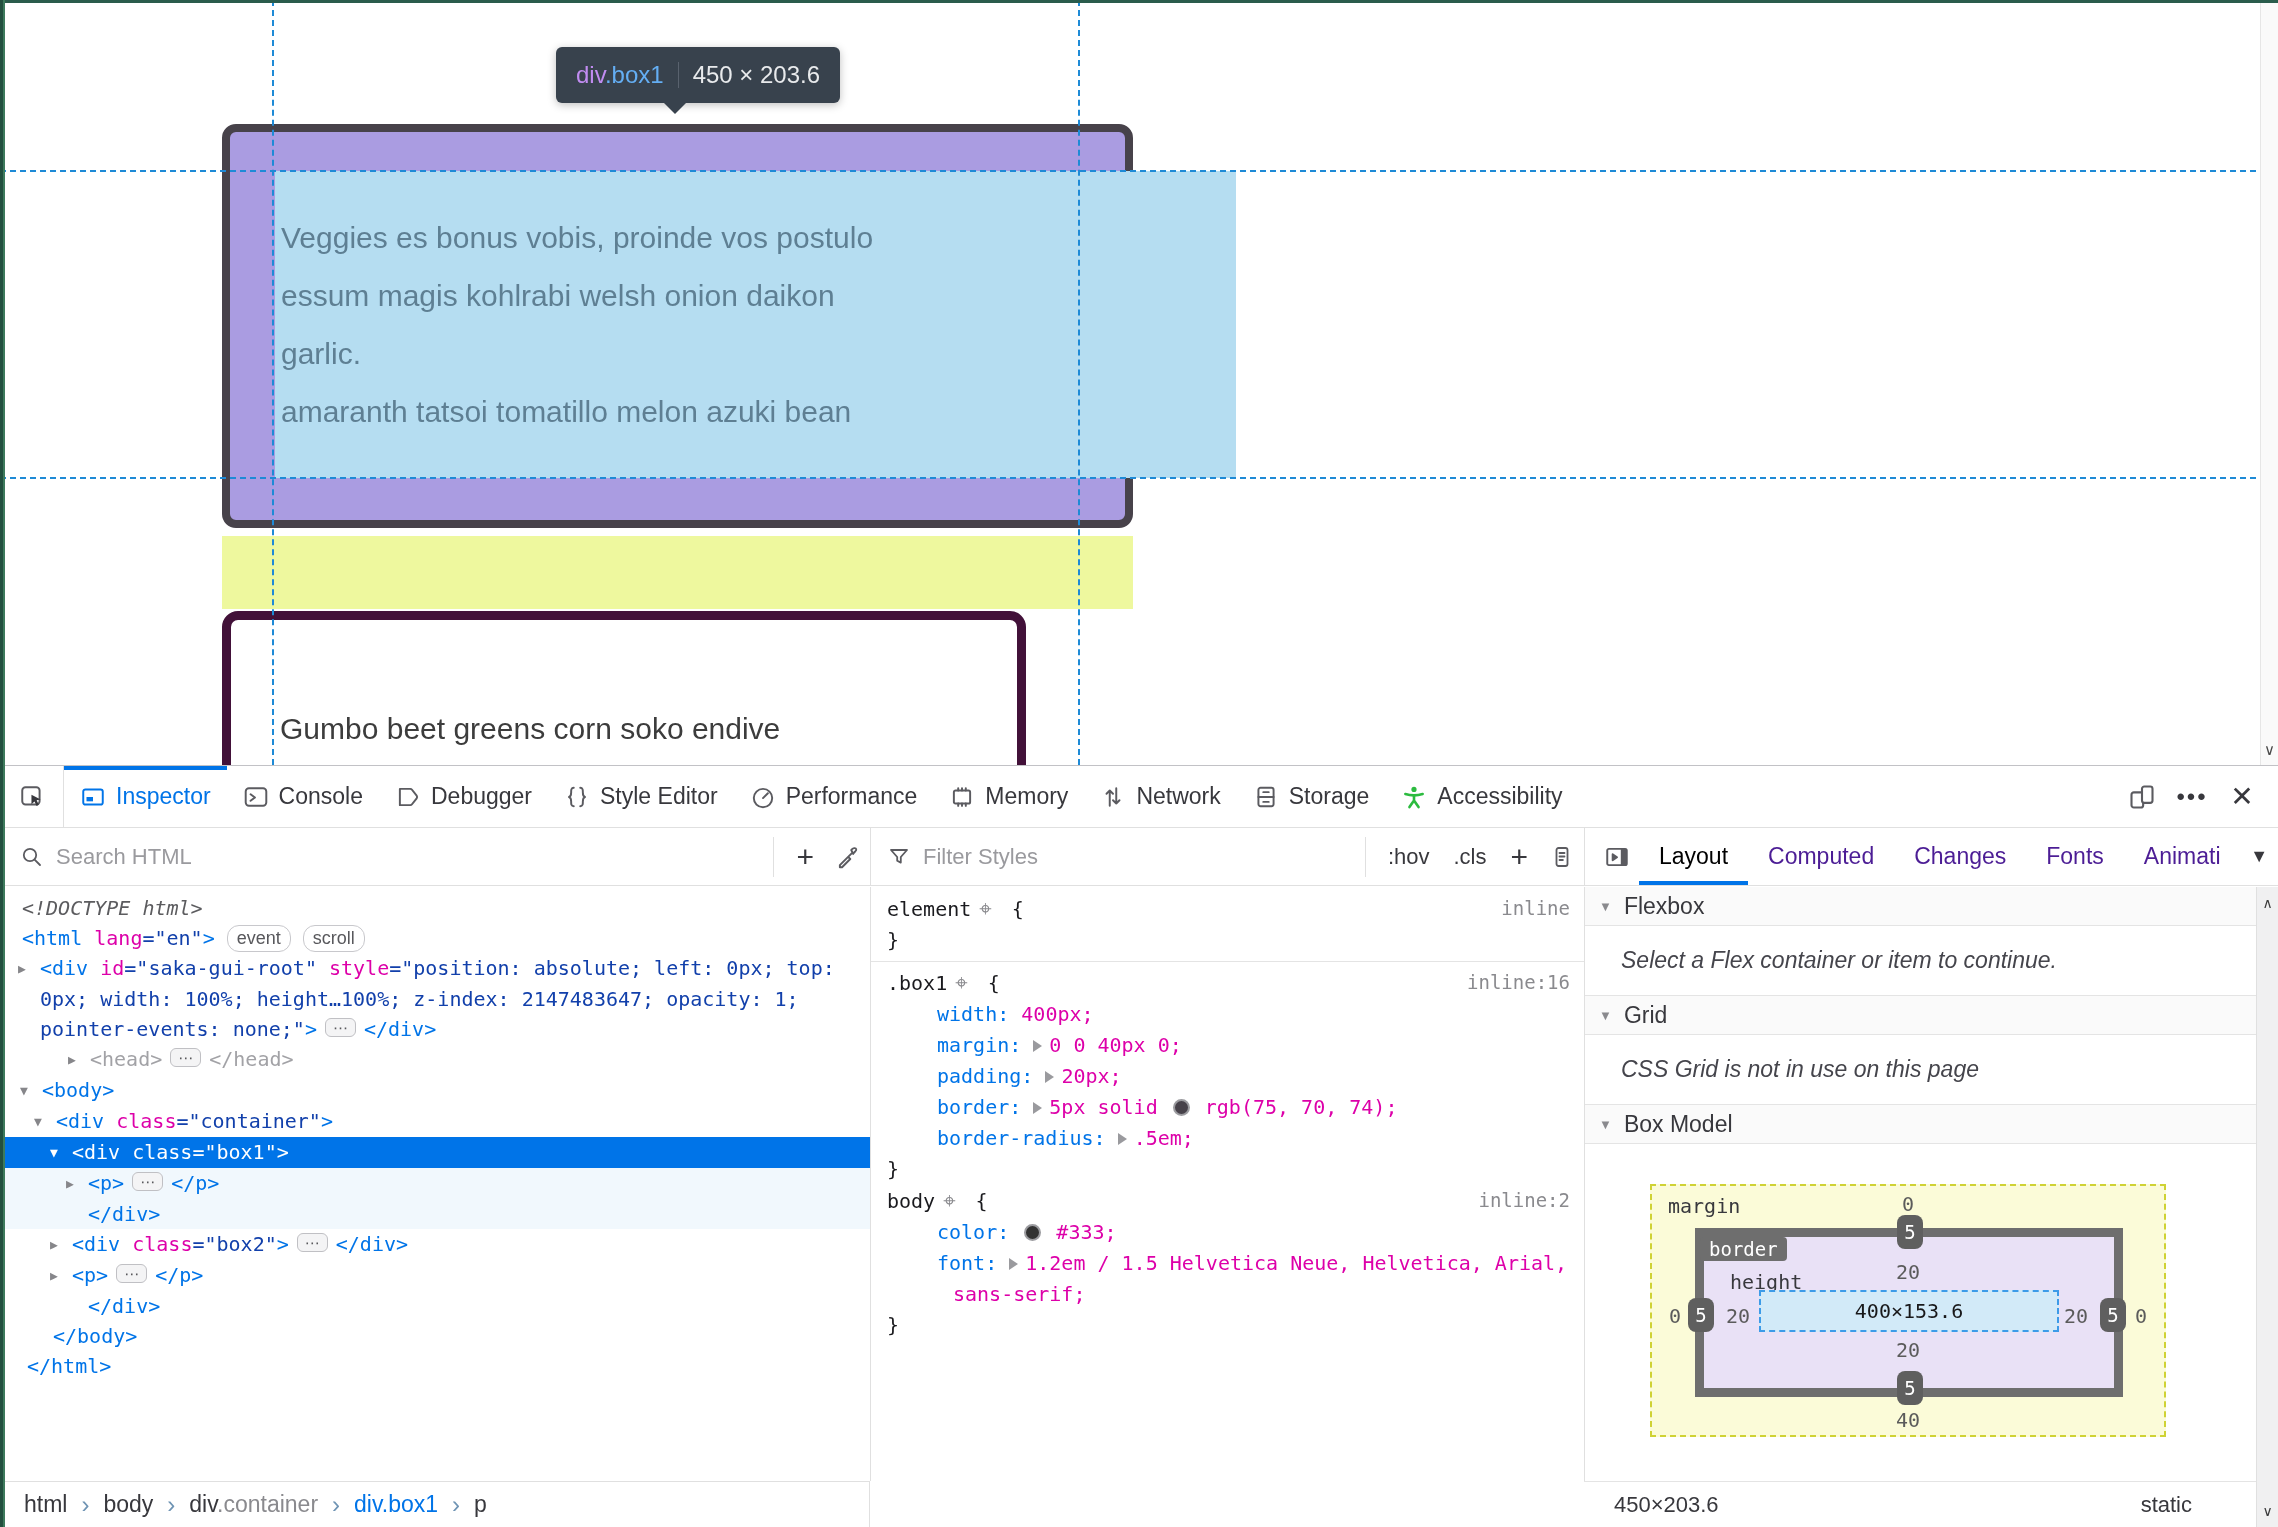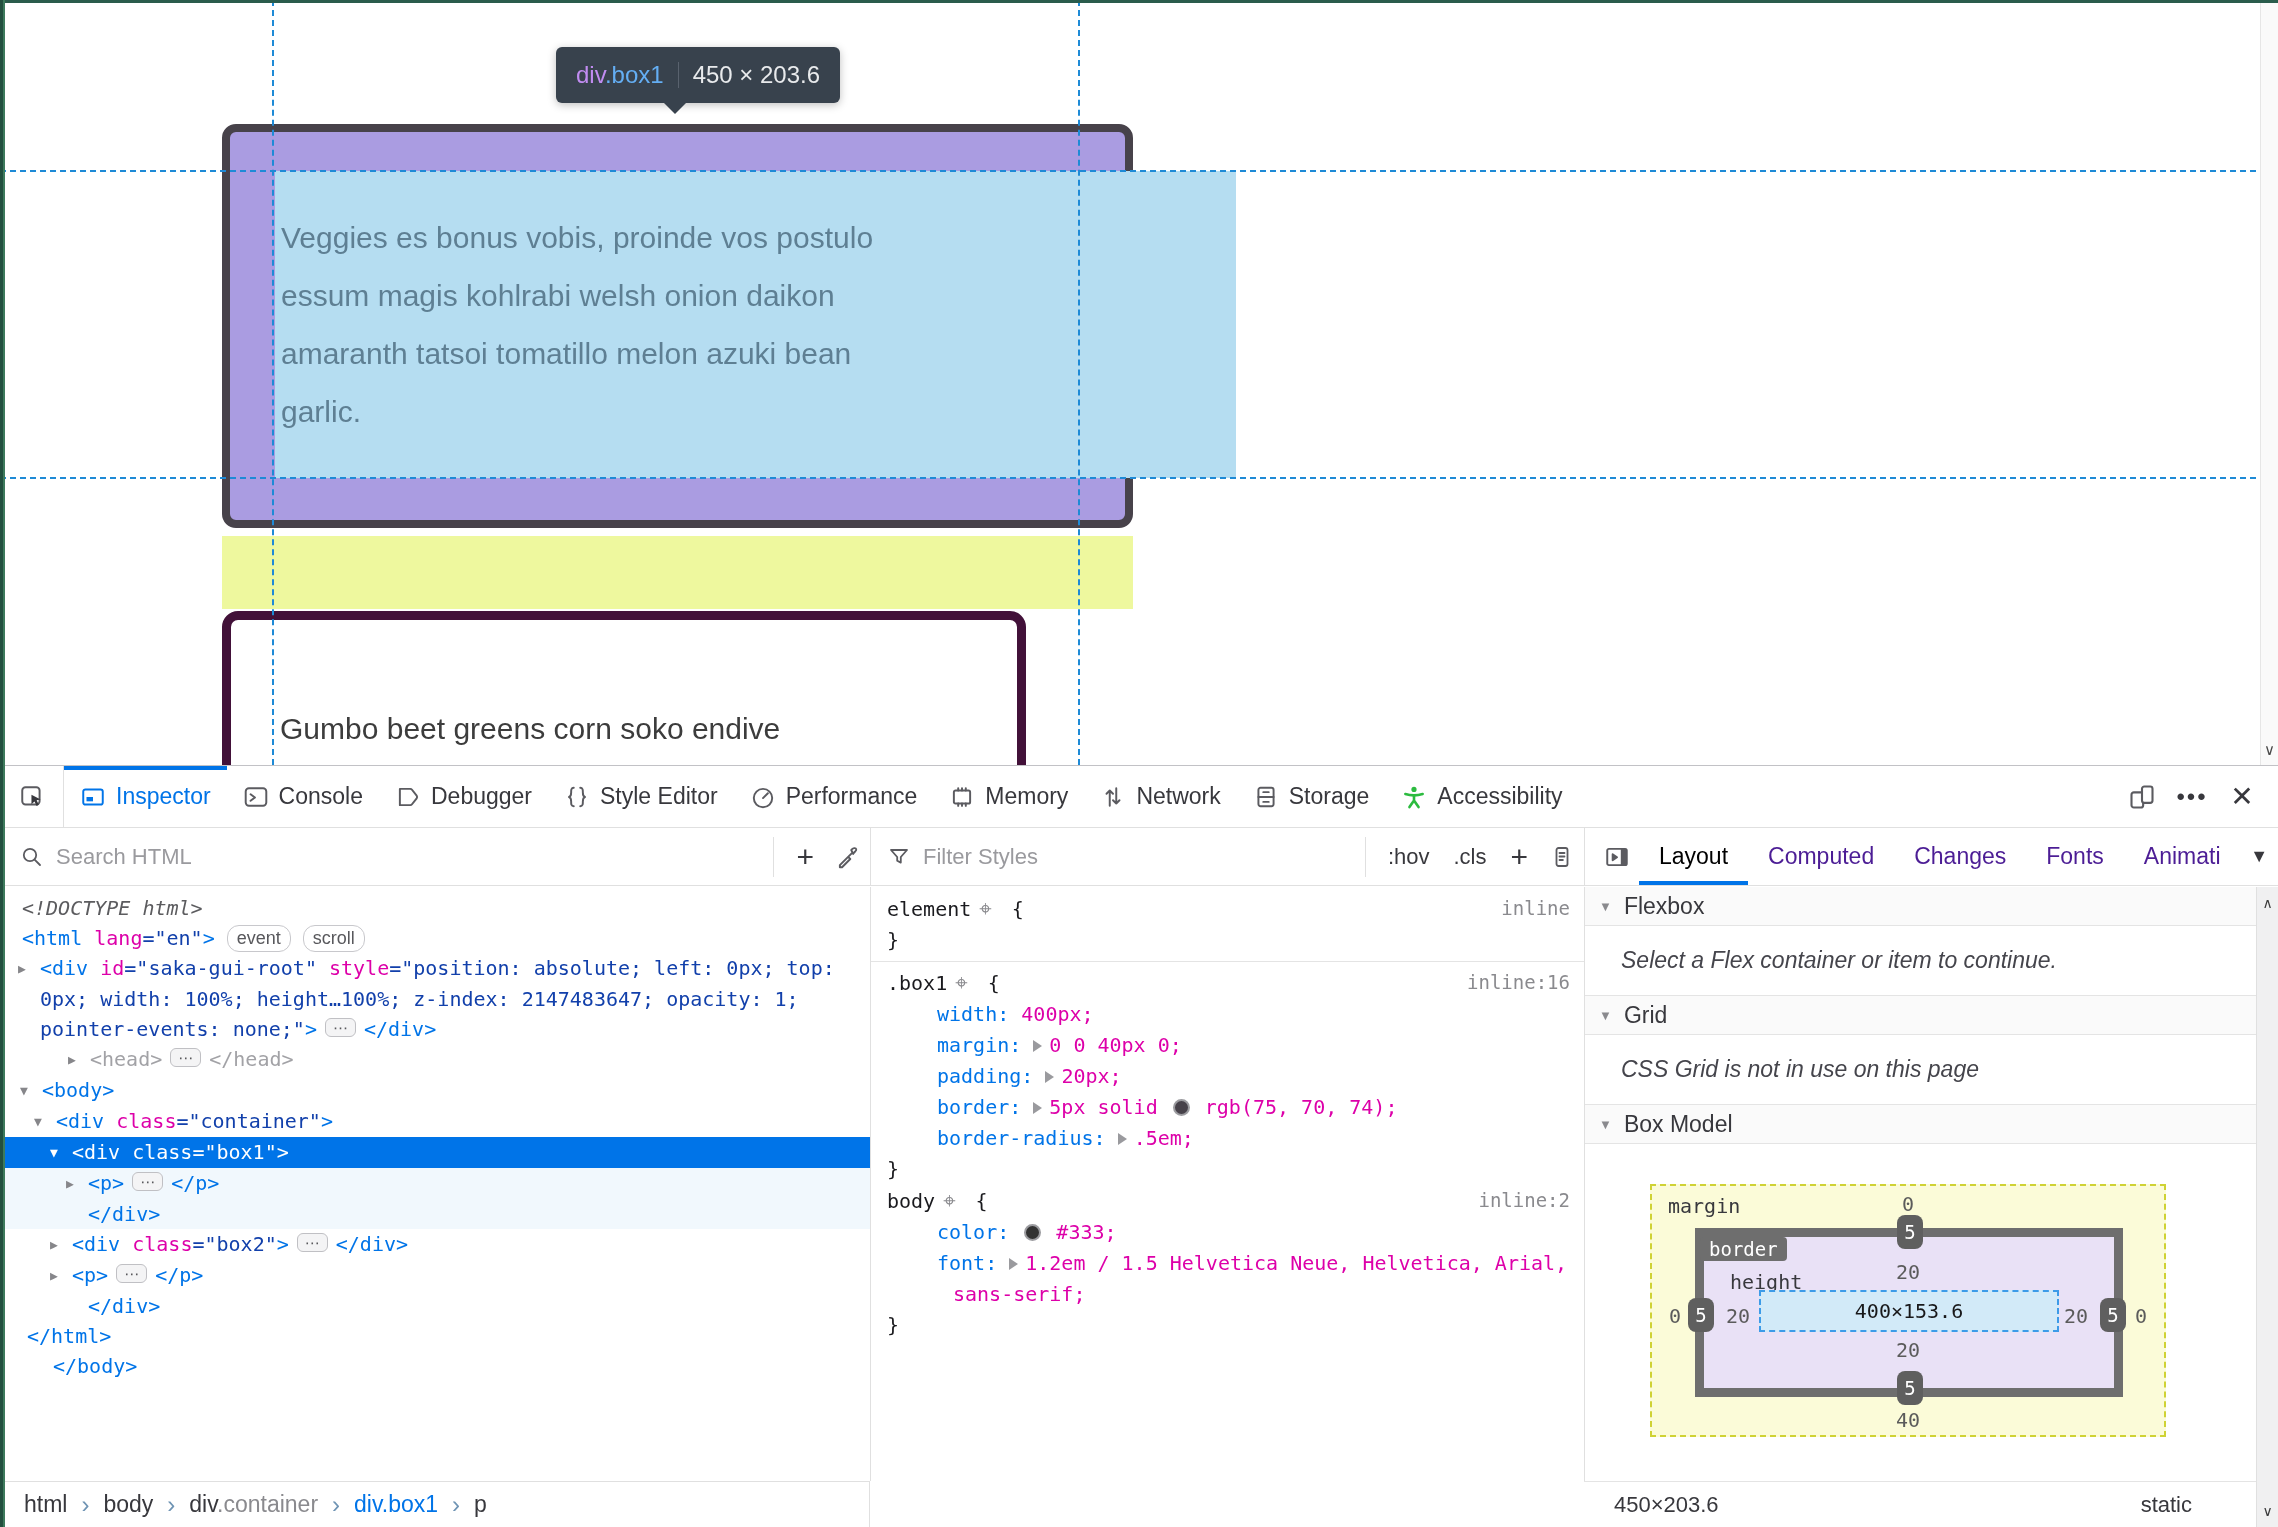--- a/index.html
+++ b/index.html
@@ -125,22 +125,22 @@
 <div class="stage">
   <div class="edge-left"></div>
   <div class="edge-top"></div>
 
   <div class="page">
     <div class="box1">
       <div class="box1-content">
         <div class="box1-text">
           <div>Veggies es bonus vobis, proinde vos postulo</div>
           <div>essum magis kohlrabi welsh onion daikon</div>
+          <div>garlic.</div>
           <div>amaranth tatsoi tomatillo melon azuki bean</div>
-          <div>garlic.</div>
         </div>
       </div>
     </div>
     <div class="margin-strip"></div>
     <div class="box2">
       <div class="box2-text">Gumbo beet greens corn soko endive</div>
     </div>
 
     <div class="vguide" style="left:272px"></div>
     <div class="vguide" style="left:1078px"></div>
@@ -309,22 +309,22 @@
           <div class="m-row" style="padding-left: 40px;"><span class="atv">pointer-events: none;"</span><span class="tag">&gt;</span><span class="dots">⋯</span><span class="tag">&lt;/div&gt;</span></div>
           <div class="m-row" style="padding-left: 42px; margin-left: 48px;"><span class="tw">▶</span><span class="dim">&lt;head&gt;</span><span class="dots">⋯</span><span class="dim">&lt;/head&gt;</span></div>
           <div class="m-row" style="padding-left: 42px;"><span class="tw">▼</span><span class="tag">&lt;body&gt;</span></div>
           <div class="m-row" style="padding-left: 56px;"><span class="tw">▼</span><span class="tag">&lt;div</span><span class="atn"> class</span><span class="atv">="container"</span><span class="tag">&gt;</span></div>
           <div class="m-row selrow" style="padding-left: 72px;"><span class="tw">▼</span><span class="w">&lt;div class="box1"&gt;</span></div>
           <div class="m-row childbg" style="padding-left: 88px;"><span class="tw">▶</span><span class="tag">&lt;p&gt;</span><span class="dots">⋯</span><span class="tag">&lt;/p&gt;</span></div>
           <div class="m-row childbg" style="padding-left: 88px;"><span class="tag">&lt;/div&gt;</span></div>
           <div class="m-row" style="padding-left: 72px;"><span class="tw">▶</span><span class="tag">&lt;div</span><span class="atn"> class</span><span class="atv">="box2"</span><span class="tag">&gt;</span><span class="dots">⋯</span><span class="tag">&lt;/div&gt;</span></div>
           <div class="m-row" style="padding-left: 72px;"><span class="tw">▶</span><span class="tag">&lt;p&gt;</span><span class="dots">⋯</span><span class="tag">&lt;/p&gt;</span></div>
           <div class="m-row" style="padding-left: 88px;"><span class="tag">&lt;/div&gt;</span></div>
+          <div class="m-row" style="padding-left: 53px;"><span class="tag">&lt;/body&gt;</span></div>
           <div class="m-row" style="padding-left: 27px;"><span class="tag">&lt;/html&gt;</span></div>
-          <div class="m-row" style="padding-left: 53px;"><span class="tag">&lt;/body&gt;</span></div>
         </div>
       <div class="panel-rules">
           <div class="r-row"><span class="rsel">element</span><span class="target">⌖</span><span class="rsel"> {</span><span class="meta">inline</span></div>
           <div class="r-row"><span class="rsel">}</span></div>
           <div class="rdivider"></div>
           <div class="r-row"><span class="rsel">.box1</span><span class="target">⌖</span><span class="rsel"> {</span><span class="meta">inline:16</span></div>
           <div class="r-row" style="padding-left: 66px;"><span class="prop">width: </span><span class="valm">400px;</span></div>
           <div class="r-row" style="padding-left: 66px;"><span class="prop">margin: </span><span class="arr"></span><span class="valm">0 0 40px 0;</span></div>
           <div class="r-row" style="padding-left: 66px;"><span class="prop">padding: </span><span class="arr"></span><span class="valm">20px;</span></div>
           <div class="r-row" style="padding-left: 66px;"><span class="prop">border: </span><span class="arr"></span><span class="valm">5px solid </span><span class="swatch" style="background: rgb(71, 66, 74);"></span><span class="valm"> rgb(75, 70, 74);</span></div>

